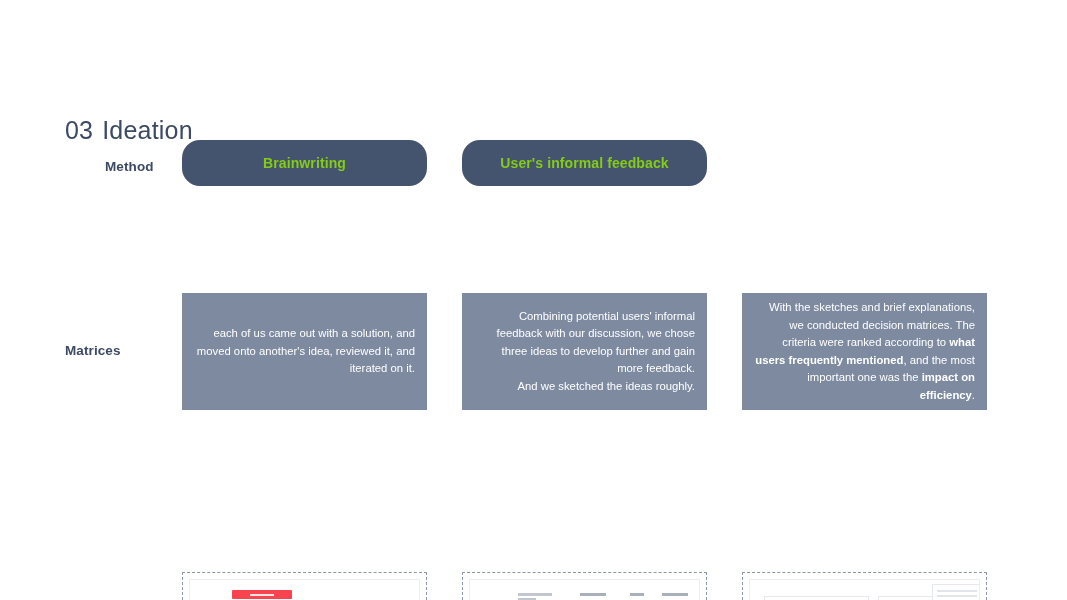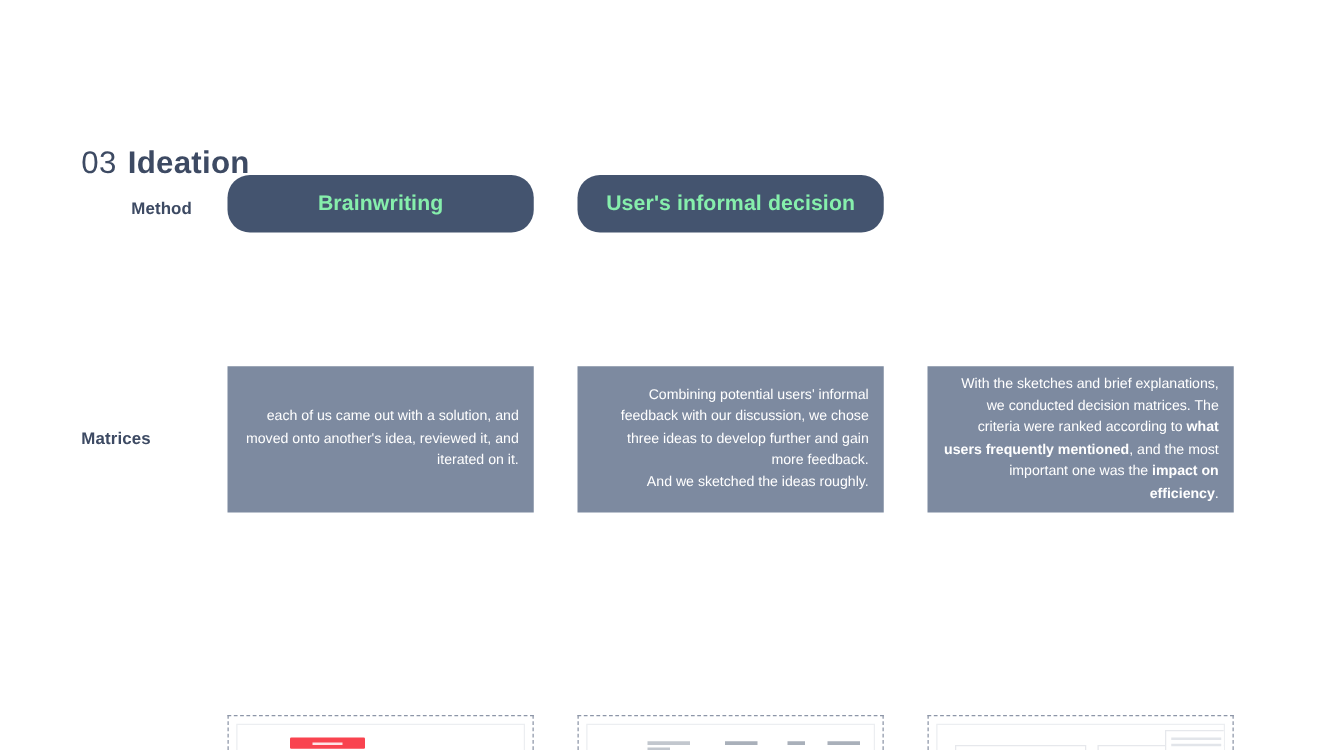--- a/index.html
+++ b/index.html
@@ -30,21 +30,21 @@
     color: #3d4a63;
     margin-top: 48px;
   }
   .title-num {
     font-size: 25px;
     font-weight: 400;
     letter-spacing: 0.2px;
   }
   .title-text {
     font-size: 25px;
-    font-weight: 700;
+    font-weight: 400;
     letter-spacing: 0.2px;
   }
 
   
   .grid {
     position: absolute;
     left: 0;
     top: 140px;
     width: 1067px;
   }
@@ -78,22 +78,22 @@
   .row-method { height: 80px; }
   .row-method .row-label { top: 19px; padding-left: 40px; }
   .row-method .cells { top: 0px; }
 
   .method-box {
     height: 46px;
     background: #44546f;
     display: flex;
     align-items: center;
     justify-content: center;
-    color: #86efac;
-    font-size: 17px;
+    color: #84cc16;
+    font-size: 14px;
     font-weight: 600;
     letter-spacing: 0.1px;
     text-align: center;
     padding: 0 6px;
     border-radius: 18px;
   }
 
   
   .row-behavior { height: 140px; }
   .row-behavior .row-label { top: 123px; }
@@ -194,21 +194,21 @@
 
   <div class="grid">
 
     <div class="row row-method">
       <div class="row-label">Method</div>
       <div class="cells">
         <div class="cell">
           <div class="method-box">Brainwriting</div>
         </div>
         <div class="cell">
-          <div class="method-box">User's informal decision</div>
+          <div class="method-box">User's informal feedback</div>
         </div>
       </div>
     </div>
 
     <div class="row row-behavior">
       <div class="row-label">Matrices</div>
       <div class="cells">
         <div class="cell">
           <div class="behavior-box">
               <p><span>each of us came out with a solution, and moved onto another's idea, reviewed it, and iterated on it.</span></p>

